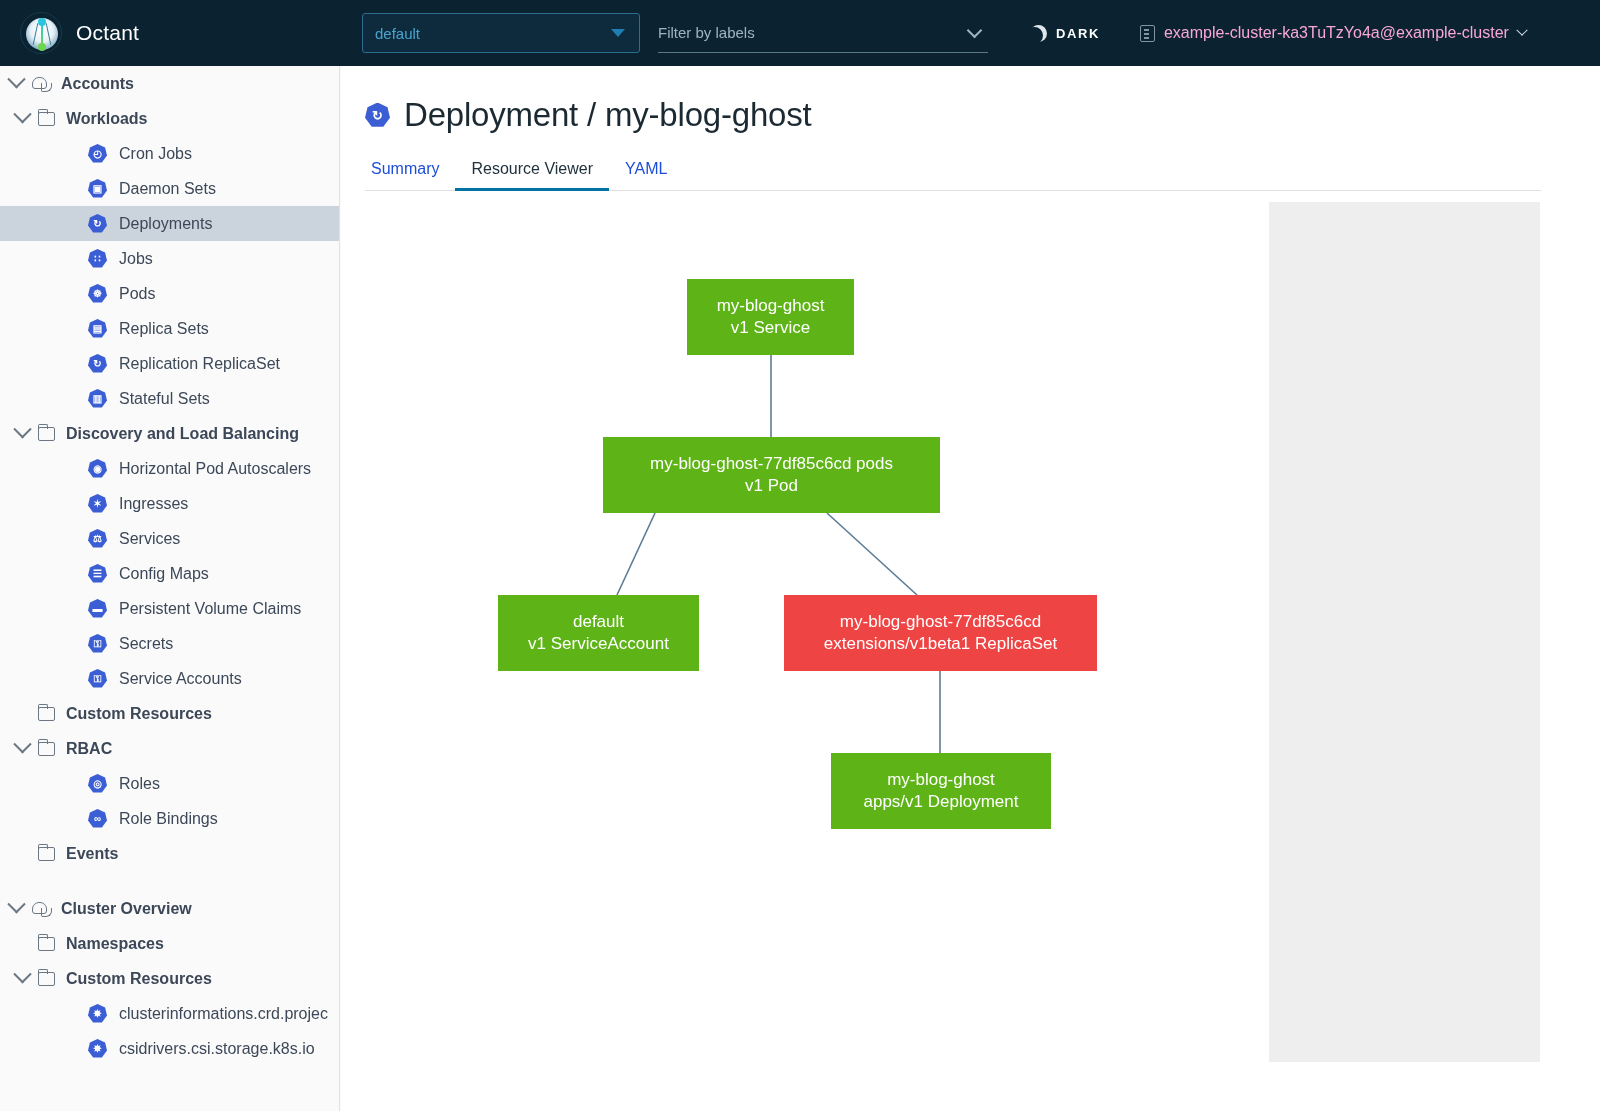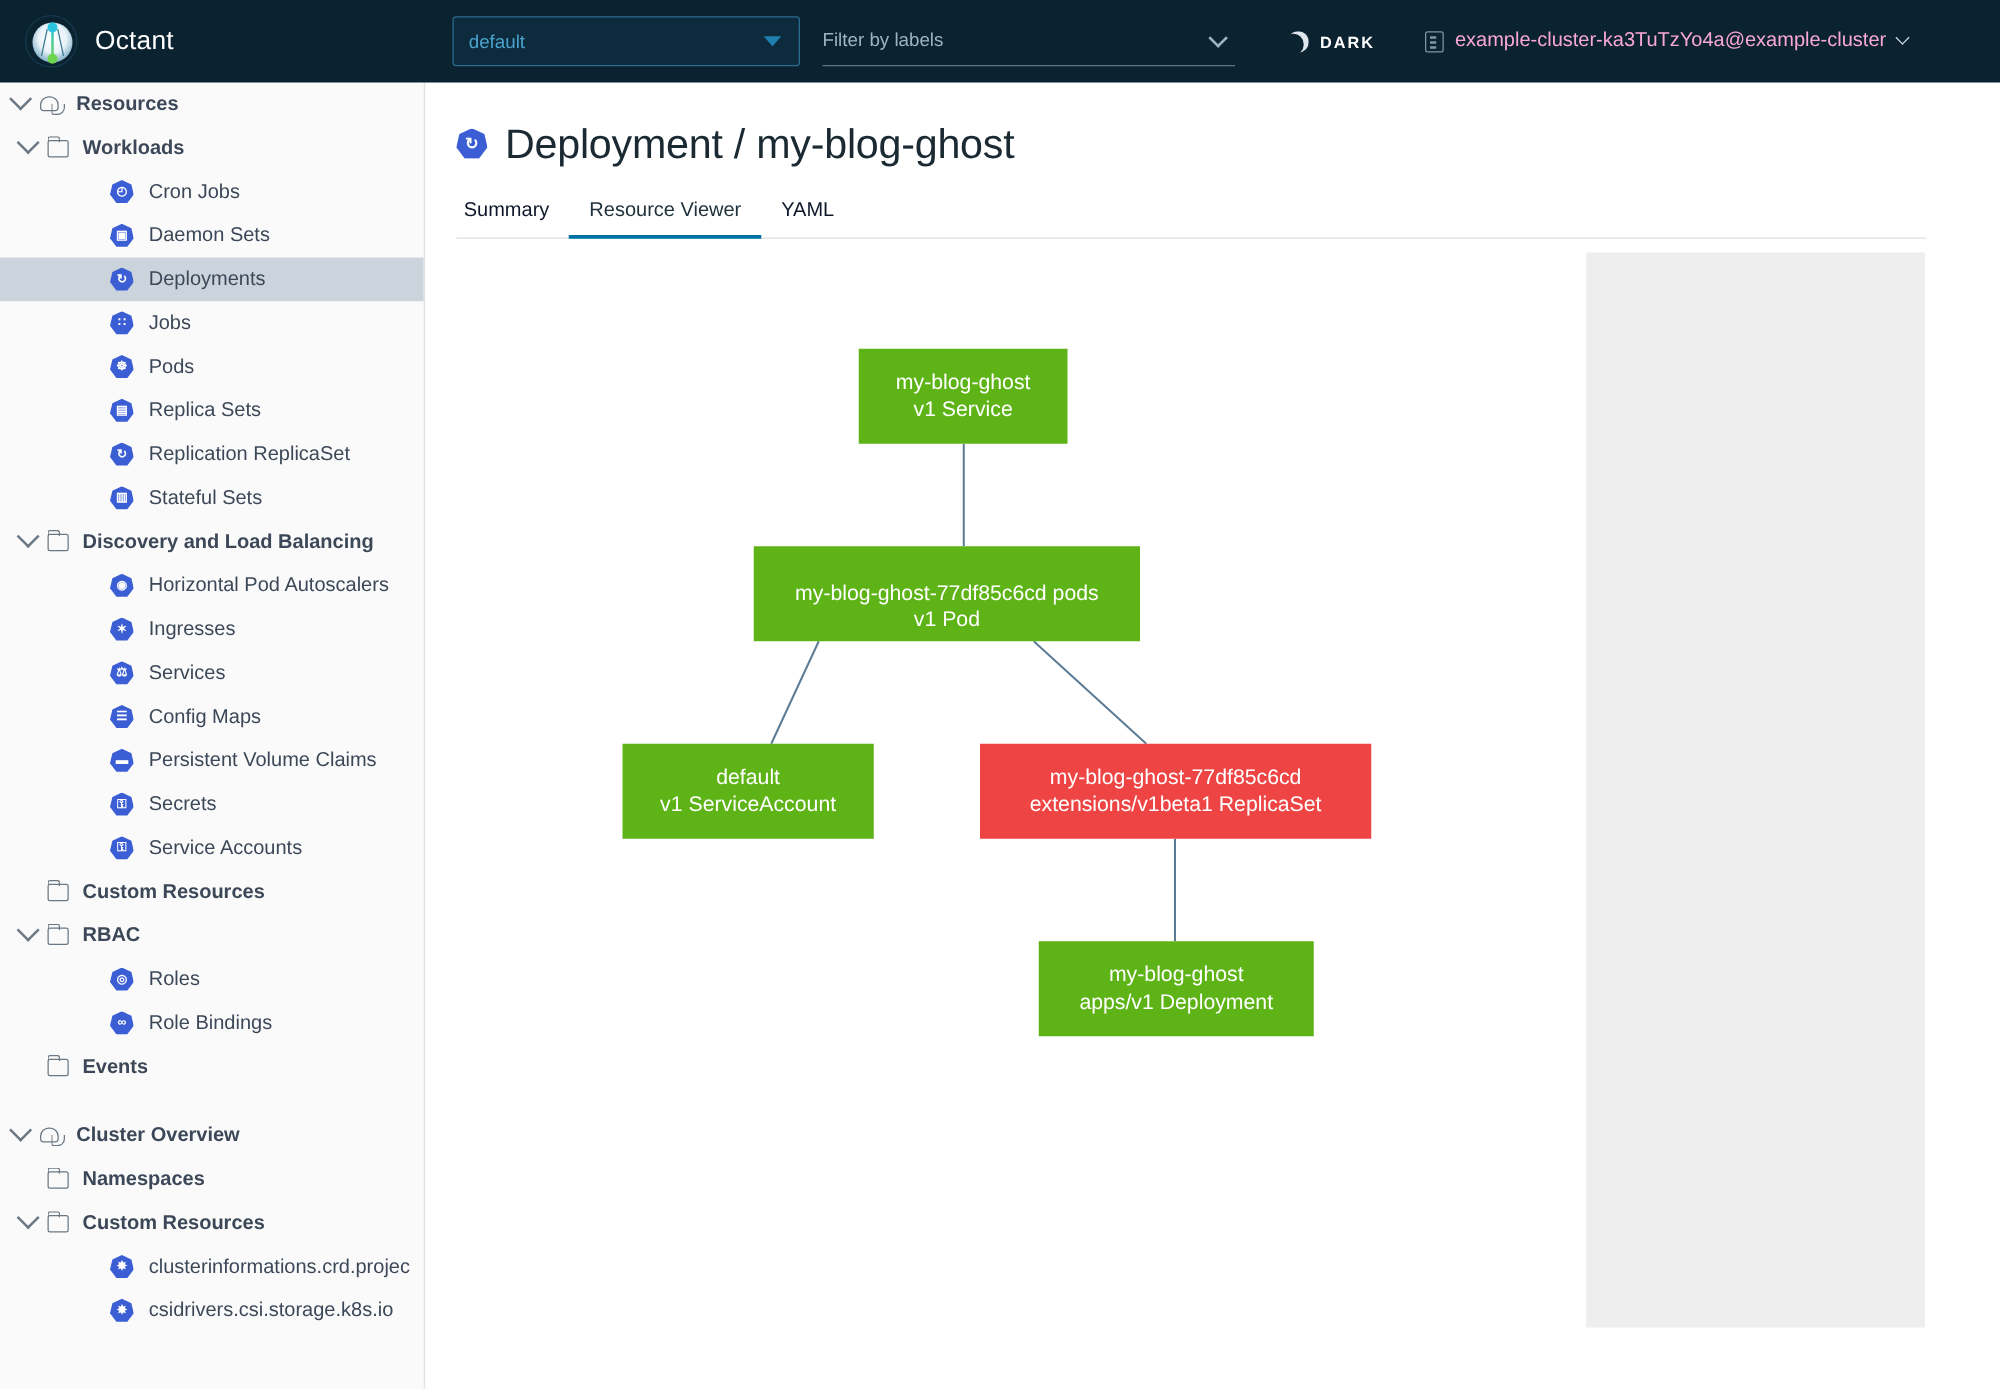--- a/index.html
+++ b/index.html
@@ -174,21 +174,21 @@
   .page-title .k8s-ico { width: 25px; height: 25px; margin-right: 0; }
   .page-title .k8s-ico .glyph { font-size: 13px; }
   .page-title h1 {
     font-size: 33px; font-weight: normal; color: #1b2a32; letter-spacing: -.2px;
   }
   .tabs {
     display: flex; gap: 0; margin: 22px 0 0 24px;
     border-bottom: 1px solid #e0e0e0; width: 1176px;
   }
   .tab {
-    font-size: 16px; color: #0f172a; padding: 4px 16px 10px 16px;
+    font-size: 16px; color: #1d4ed8; padding: 4px 16px 10px 16px;
     cursor: pointer; border-bottom: 3px solid transparent; margin-bottom: -1px;
   }
   .tab:first-child { padding-left: 6px; }
   .tab.active { color: #20323c; border-bottom-color: #0072a3; }
 
   
   .viewer {
     position: relative; margin-left: 24px; margin-top: 11px;
     width: 1176px; height: 860px;
   }
@@ -246,21 +246,21 @@
     <span class="cluster-icon"></span>
     <span>example-cluster-ka3TuTzYo4a@example-cluster</span>
     <span class="chev-sm"></span>
   </div>
 </div>
 
 <nav class="sidebar" id="sidebar">
     <div class="nav-row l0">
       <span class="twisty"></span>
       <span class="cloud-ico"></span>
-      <span class="nav-label">Resources</span>
+      <span class="nav-label">Accounts</span>
     </div>
     <div class="nav-row l1">
       <span class="twisty"></span>
       <span class="folder"></span>
       <span class="nav-label">Workloads</span>
     </div>
     <div class="nav-row l2">
       <span class="k8s-ico">
         <span class="hept"></span>
         <span class="glyph">◴</span>
@@ -453,21 +453,21 @@
           <line x1="290" y1="311" x2="252" y2="393" stroke="#5b7b95" stroke-width="1.6"></line>
           <line x1="462" y1="311" x2="552" y2="393" stroke="#5b7b95" stroke-width="1.6"></line>
           <line x1="575" y1="469" x2="575" y2="551" stroke="#5b7b95" stroke-width="1.6"></line>
         </svg>
     <div class="node" style="left: 322px; top: 77px; width: 167px; height: 76px; background: rgb(94, 180, 23);">
           <div>
             <span>my-blog-ghost</span>
             <span>v1 Service</span>
           </div>
         </div>
-        <div class="node" style="left: 238px; top: 235px; width: 309px; height: 76px; background: rgb(94, 180, 23); align-items: flex-end;">
+        <div class="node" style="left: 238px; top: 235px; width: 337px; height: 76px; background: rgb(94, 180, 23);">
           <div>
             <span>my-blog-ghost-77df85c6cd pods</span>
             <span>v1 Pod</span>
           </div>
         </div>
         <div class="node" style="left: 133px; top: 393px; width: 201px; height: 76px; background: rgb(94, 180, 23);">
           <div>
             <span>default</span>
             <span>v1 ServiceAccount</span>
           </div>

